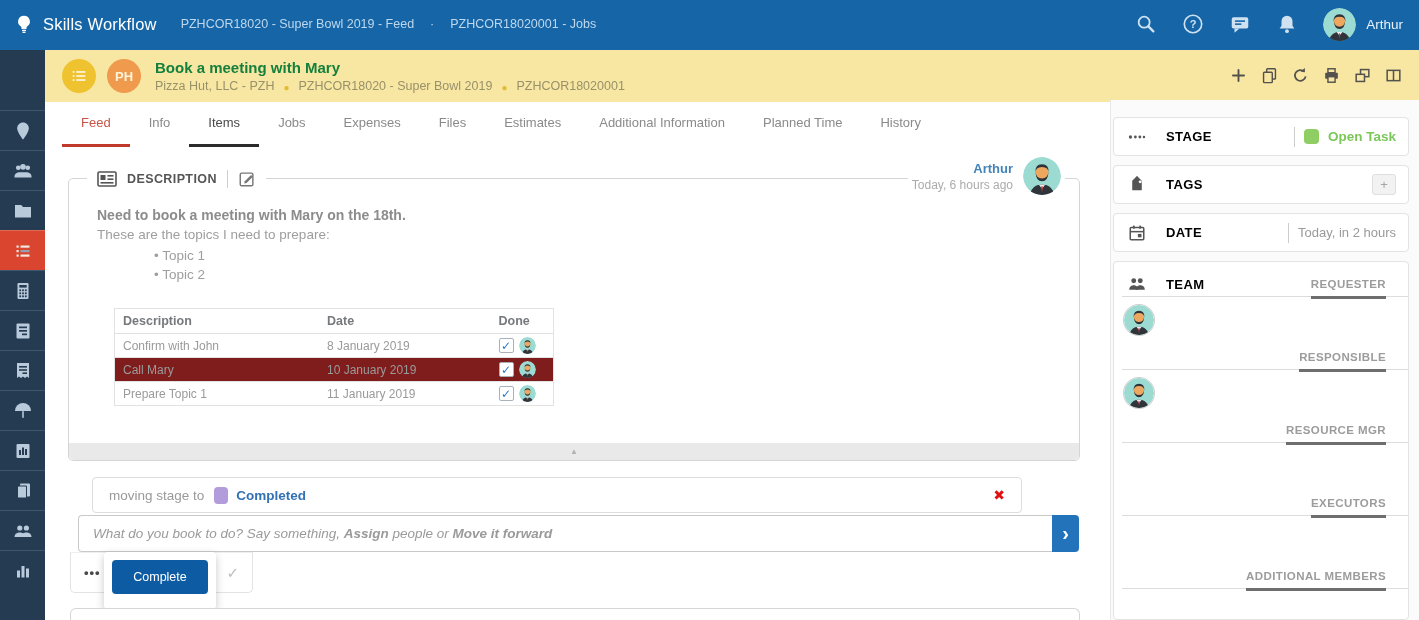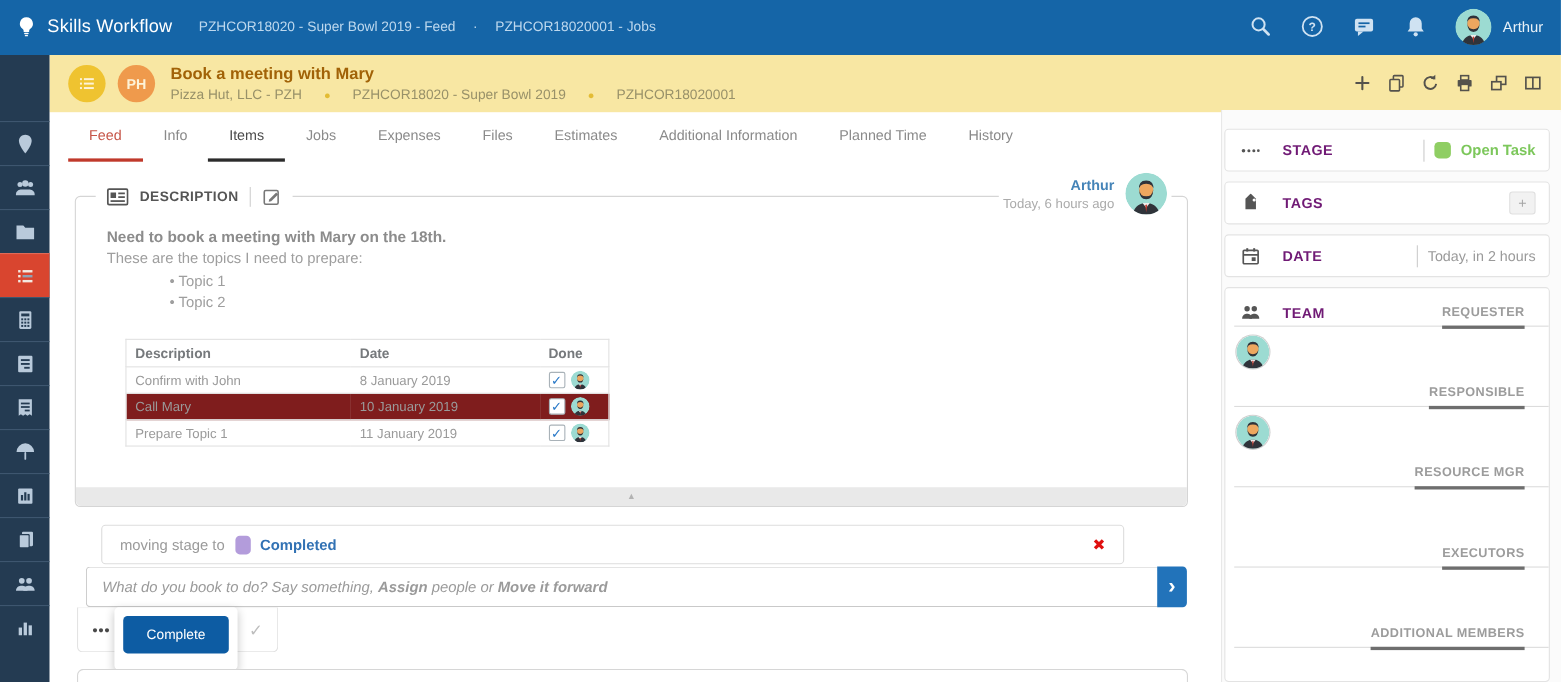--- a/index.html
+++ b/index.html
@@ -19,22 +19,22 @@
   .avatar { border-radius:50%; display:block; }
 
   
   .jobheader { position:absolute; left:45px; top:50px; width:1374px; height:52px; background:#F8E7A3;
                display:flex; align-items:center; padding-left:17px; }
   .jh-circle { width:34px; height:34px; border-radius:50%; display:flex; align-items:center; justify-content:center; flex:0 0 auto; }
   .jh-circle.gold { background:#EFC330; margin-right:11px; cursor:pointer; }
   .jh-circle.orange { background:#EF9A4C; margin-right:14px; }
   .jh-circle.orange span { color:#FDF3D8; font-size:13px; font-weight:700; }
   .jh-texts { display:flex; flex-direction:column; gap:3px; }
-  .jh-title { color:#a16207; font-size:15px; font-weight:600; }
-  .jh-sub { display:flex; align-items:flex-end; gap:20px; color:#989169; font-size:12.5px; }
+  .jh-title { color:#15803d; font-size:15px; font-weight:600; }
+  .jh-sub { display:flex; align-items:flex-end; gap:9px; color:#989169; font-size:12.5px; }
   .jh-dot { color:#E3BC34; font-size:10px; }
   .jh-actions { position:absolute; right:16px; top:16px; display:flex; align-items:center; gap:12px; }
   .jh-actions svg { width:19px; height:19px; display:block; cursor:pointer; }
 
   
   .sidenav { position:absolute; left:0; top:50px; width:45px; height:570px; background:#243B52; }
   .sn-item { position:absolute; left:0; width:45px; height:40px; display:flex; align-items:center; justify-content:center;
              border-top:1px solid #3E566F; cursor:pointer; }
   .sn-item svg { width:20px; height:20px; display:block; }
   .sn-item.active { background:#D9452F; border-top-color:#E06A57; }
@@ -110,21 +110,21 @@
   .next-card { position:absolute; left:70px; top:608px; width:1010px; height:16px; background:#fff;
                border:1px solid #D6D6D6; border-bottom:none; border-radius:6px 6px 0 0; }
 
   
   .rpanel { position:absolute; left:1110px; top:100px; width:309px; height:520px; background:#FBFBFB;
             border-left:1px solid #E8E8E8; }
   .rp-card { position:absolute; left:2px; width:296px; background:#fff; border:1px solid #E3E3E3; border-radius:4px; }
   .rp-row { height:37px; display:flex; align-items:center; padding:0 12px 0 14px; }
   .rp-ic { width:30px; display:flex; align-items:center; }
   .rp-ic svg { width:18px; height:18px; }
-  .rp-label { font-size:13px; font-weight:700; color:#701a75; letter-spacing:.4px; margin-left:8px; }
+  .rp-label { font-size:13px; font-weight:700; color:#000000; letter-spacing:.4px; margin-left:8px; }
   .rp-value-group { margin-left:auto; display:flex; align-items:center; gap:9px; }
   .rp-vdiv { width:1px; height:20px; background:#CCC; }
   .stage-square { width:15px; height:15px; border-radius:4px; background:#8FCE63; }
   .stage-value { color:#7CC75B; font-size:13.5px; font-weight:700; cursor:pointer; }
   .date-value { color:#9A9A9A; font-size:13px; }
   .tag-add { width:24px; height:21px; background:#F2F2F2; border:1px solid #DFDFDF; border-radius:3px;
              color:#A5A5A5; font-size:13px; display:flex; align-items:center; justify-content:center; cursor:pointer; }
   .team-card { top:161px; height:359px; overflow:hidden; position:absolute; }
   .team-head { position:absolute; top:13px; left:14px; display:flex; align-items:center; }
   .roles { padding-top:8px; }

